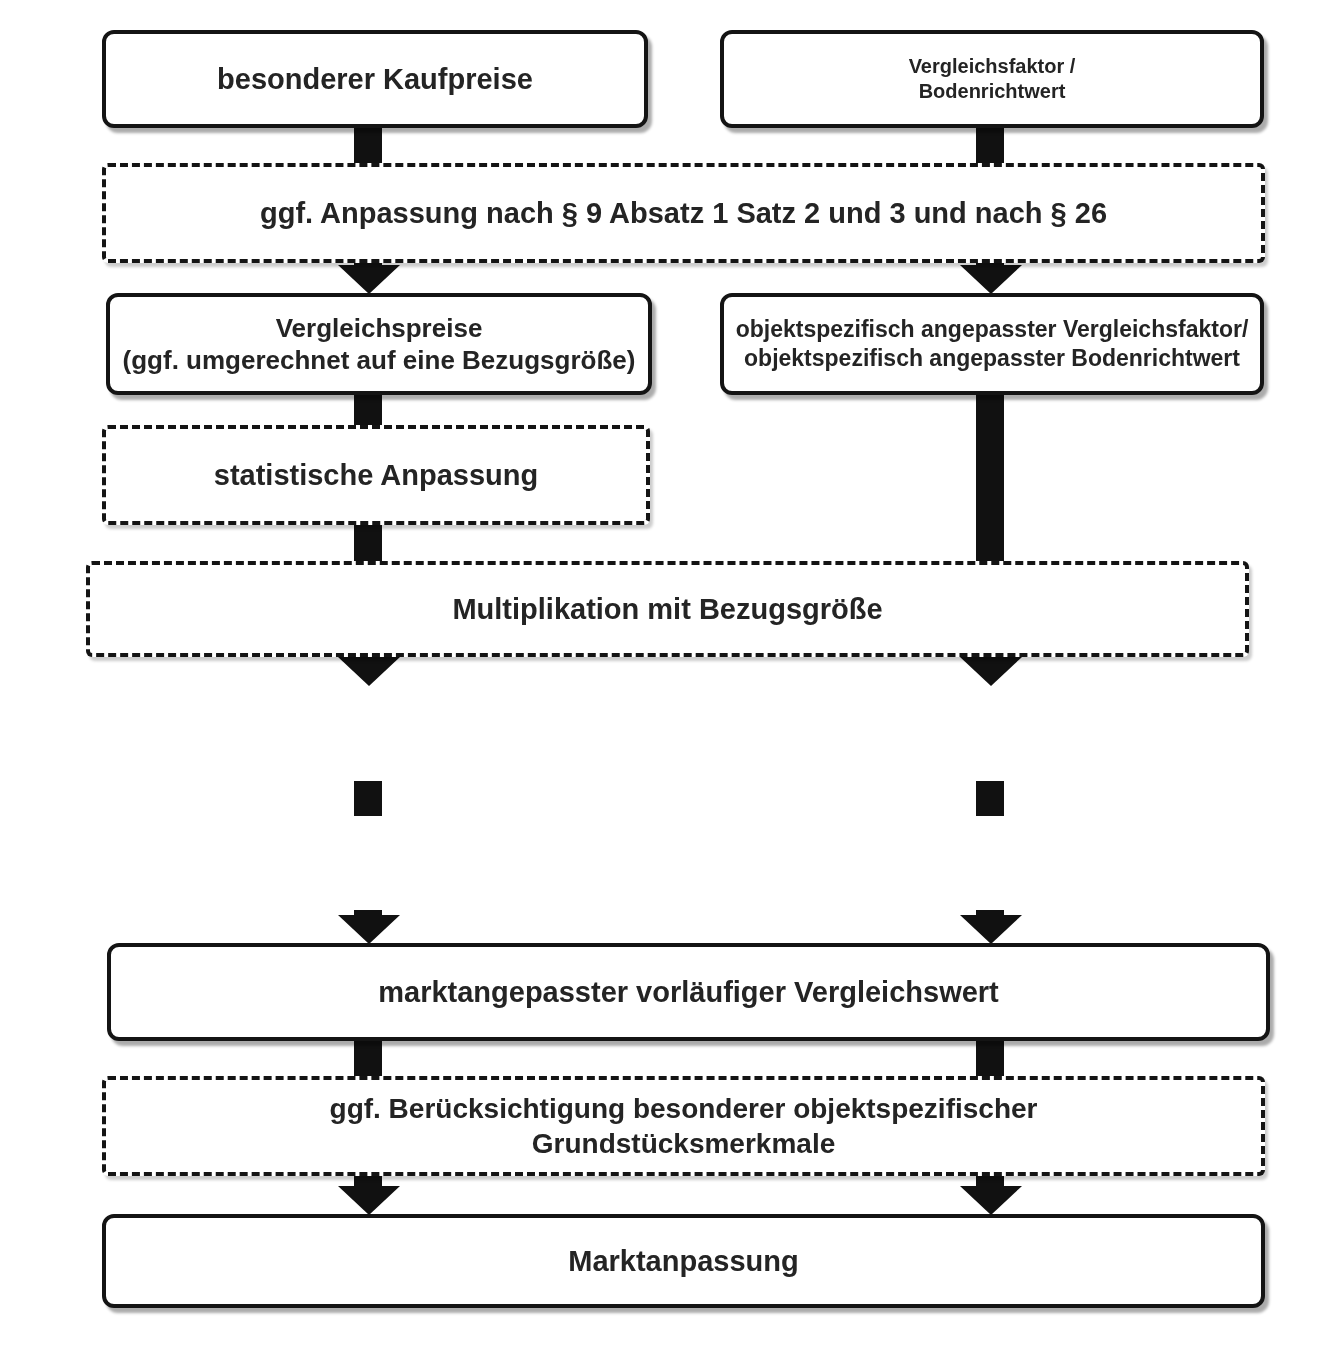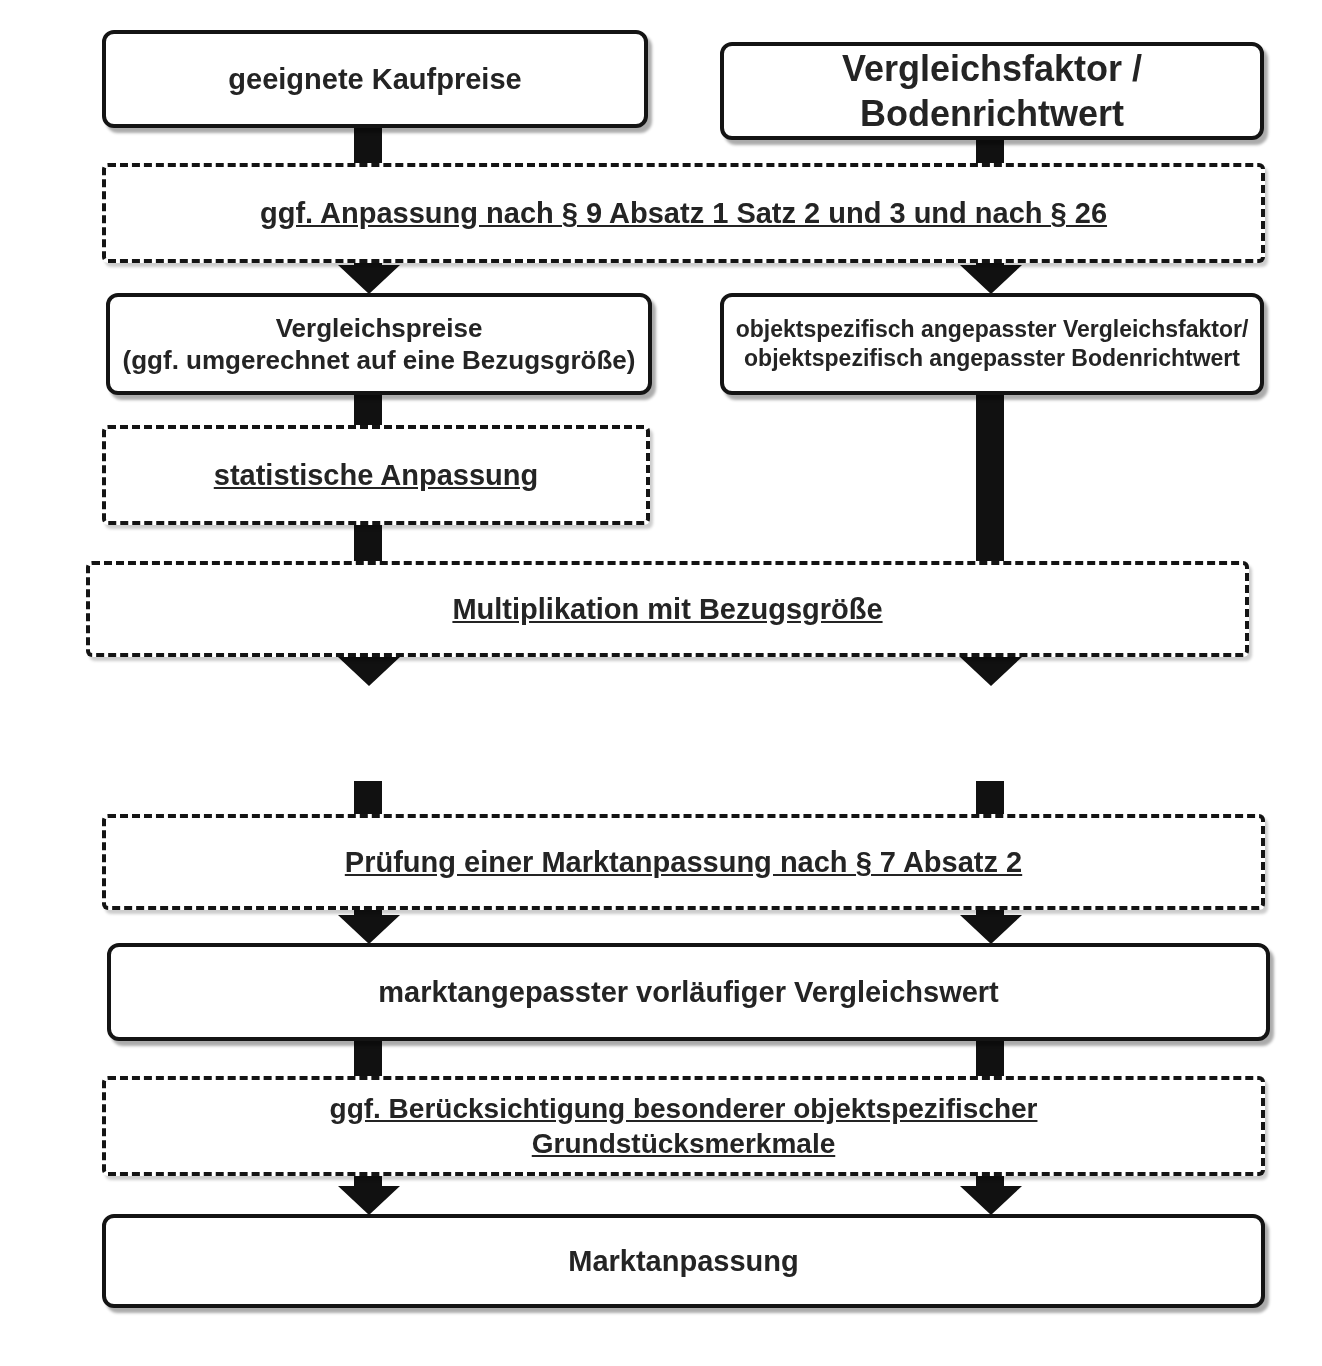--- a/index.html
+++ b/index.html
@@ -31,24 +31,23 @@
   }
   .solid {
     border: 4px solid #141414;
     border-radius: 12px;
     box-shadow: 4px 5px 3px rgba(0,0,0,0.33);
   }
   .dashed {
     border: 4px dashed #141414;
     border-radius: 6px;
     box-shadow: 3px 4px 3px rgba(0,0,0,0.20);
-    text-decoration: underline;
   }
   .fs29 { font-size: 29px; }
-  .fs28 { font-size: 36px; margin-top: 12px; }
+  .fs28 { font-size: 20px; }
   .fs27 { font-size: 28px; }
   .fs26 { font-size: 26px; }
   .fs23 { font-size: 23px; }
   .bar {
     position: absolute;
     width: 28px;
     background: #111111;
     z-index: 1;
   }
   .head {
@@ -91,21 +90,21 @@
 
   <div class="bar" style="left:354px;top:1041px;height:37px"></div>
   <div class="bar" style="left:976px;top:1041px;height:37px"></div>
 
   <div class="bar" style="left:354px;top:1176px;height:12px"></div>
   <div class="head" style="left:338px;top:1186px"></div>
   <div class="bar" style="left:976px;top:1176px;height:12px"></div>
   <div class="head" style="left:960px;top:1186px"></div>
 
   <div class="node solid fs29" style="left:102px;top:30px;width:546px;height:98px">
-    <span>geeignete Kaufpreise</span>
+    <span>besonderer Kaufpreise</span>
   </div>
 
   <div class="node solid fs28" style="left:720px;top:30px;width:544px;height:98px">
     <span>Vergleichsfaktor /</span>
     <span>Bodenrichtwert</span>
   </div>
 
   <div class="node dashed fs29" style="left:102px;top:163px;width:1163px;height:100px">
     <span>ggf. Anpassung nach § 9 Absatz 1 Satz 2 und 3 und nach § 26</span>
   </div>
@@ -122,23 +121,20 @@
 
   <div class="node dashed fs29" style="left:102px;top:425px;width:548px;height:100px">
     <span>statistische Anpassung</span>
   </div>
 
   <div class="node dashed fs29" style="left:86px;top:561px;width:1163px;height:96px">
     <span>Multiplikation mit Bezugsgröße</span>
   </div>
 
 
-  <div class="node dashed fs29" style="left:102px;top:814px;width:1163px;height:96px">
-    <span>Prüfung einer Marktanpassung nach § 7 Absatz 2</span>
-  </div>
 
   <div class="node solid fs29" style="left:107px;top:943px;width:1163px;height:98px">
     <span>marktangepasster vorläufiger Vergleichswert</span>
   </div>
 
   <div class="node dashed fs27" style="left:102px;top:1076px;width:1163px;height:100px">
     <span>ggf. Berücksichtigung besonderer objektspezifischer</span>
     <span>Grundstücksmerkmale</span>
   </div>
 

